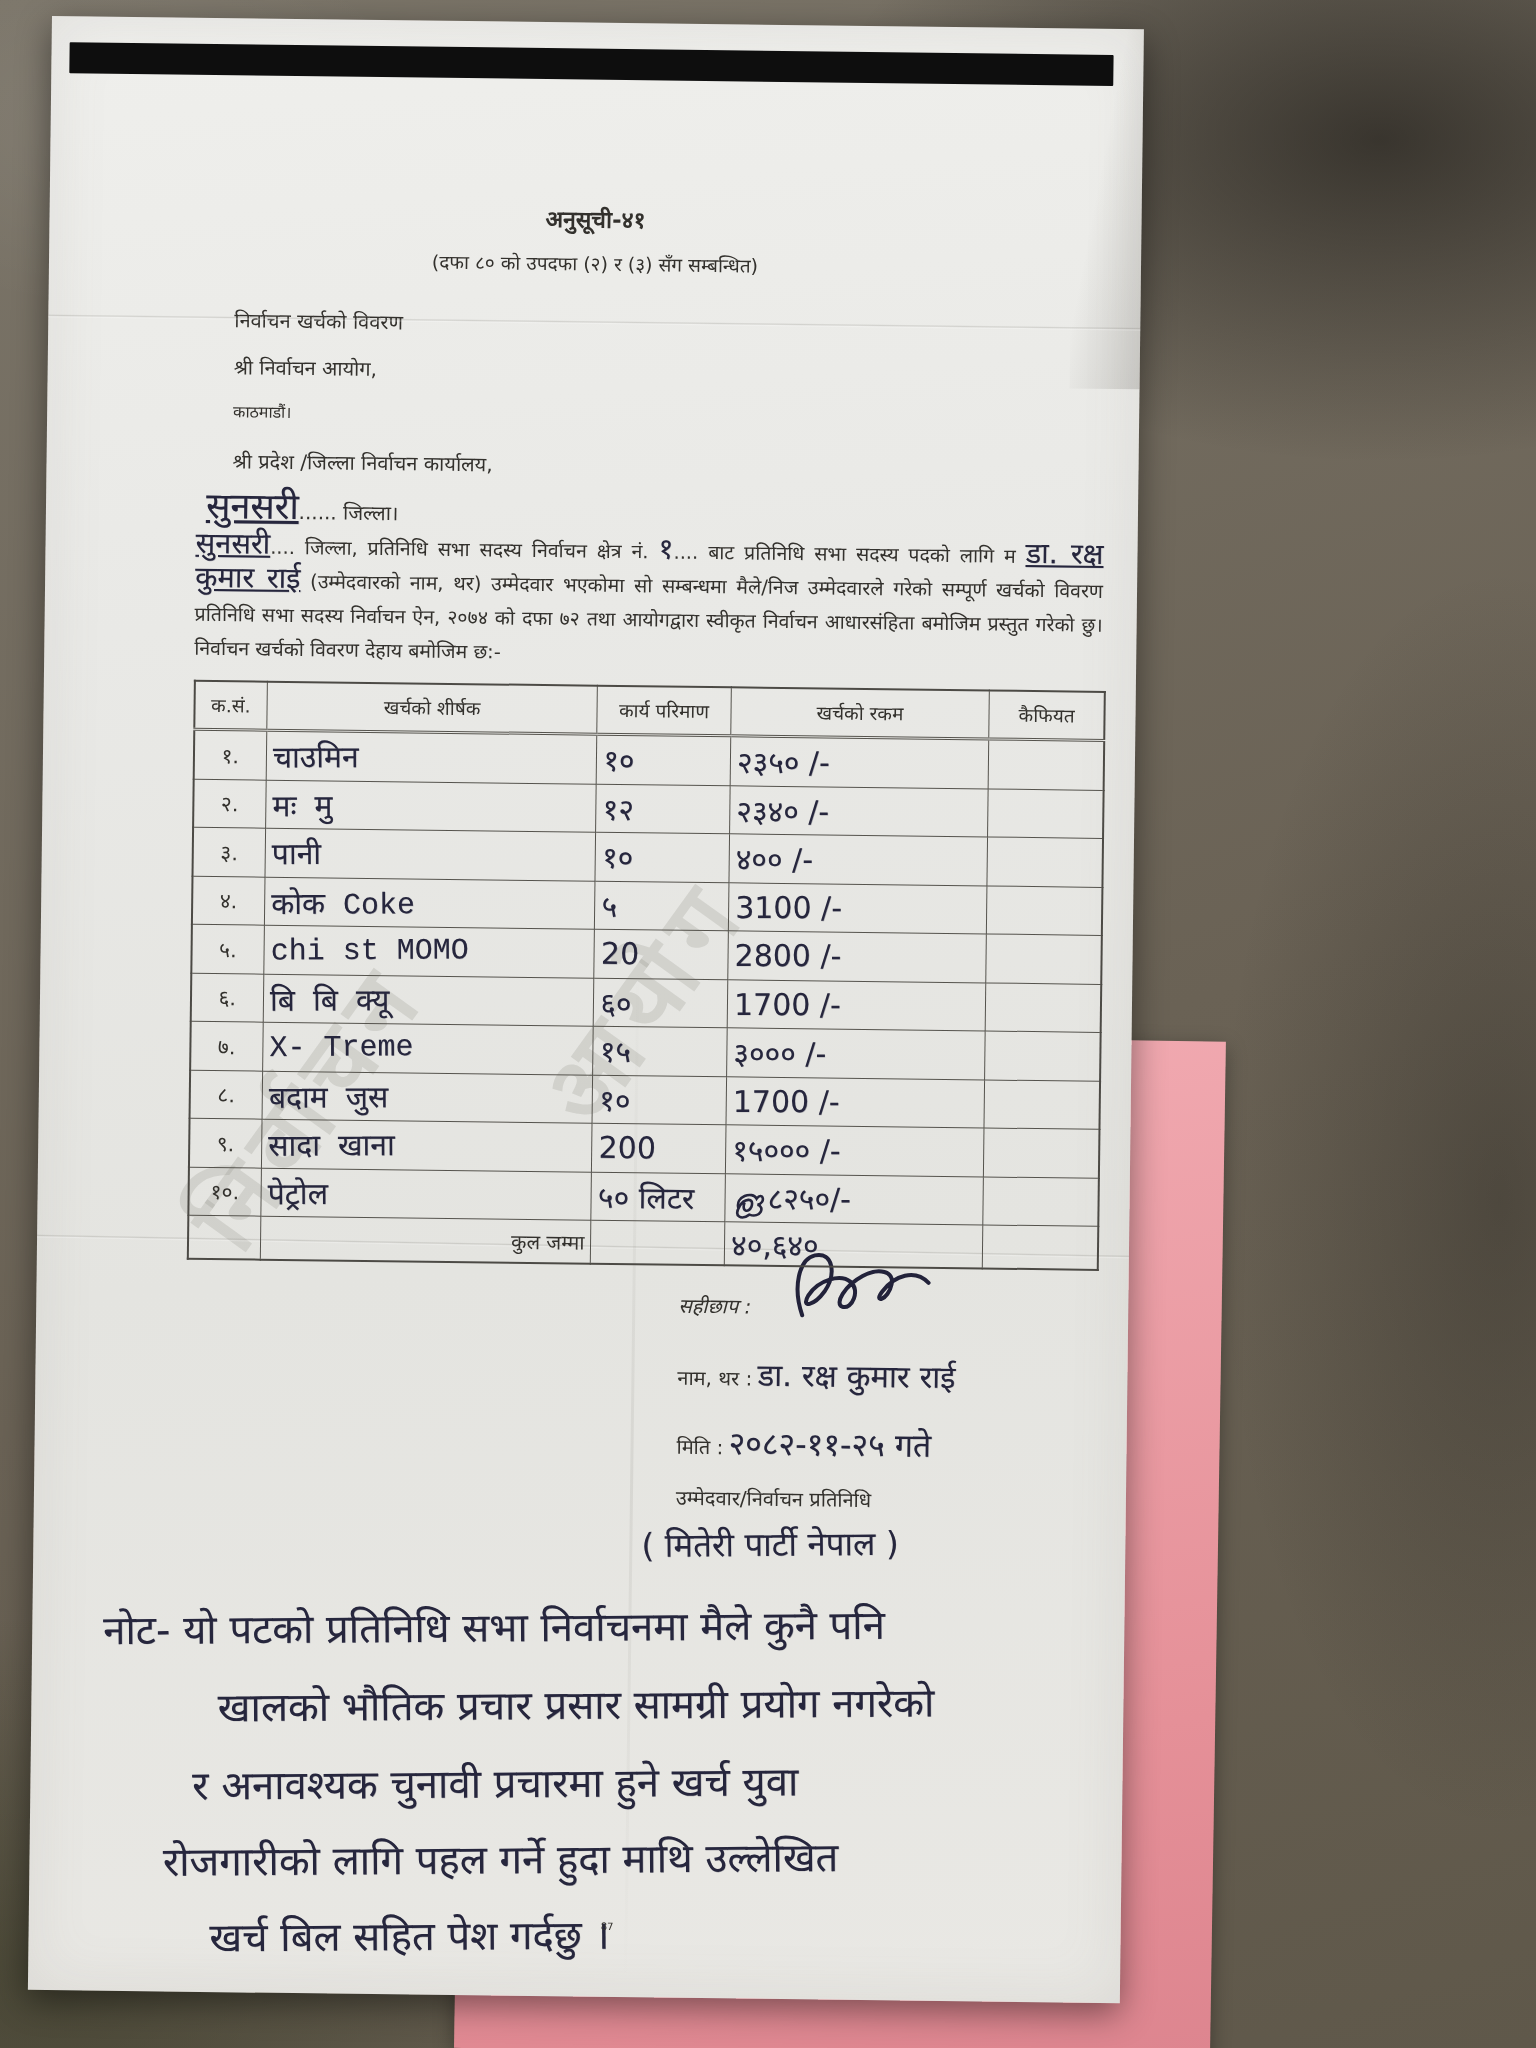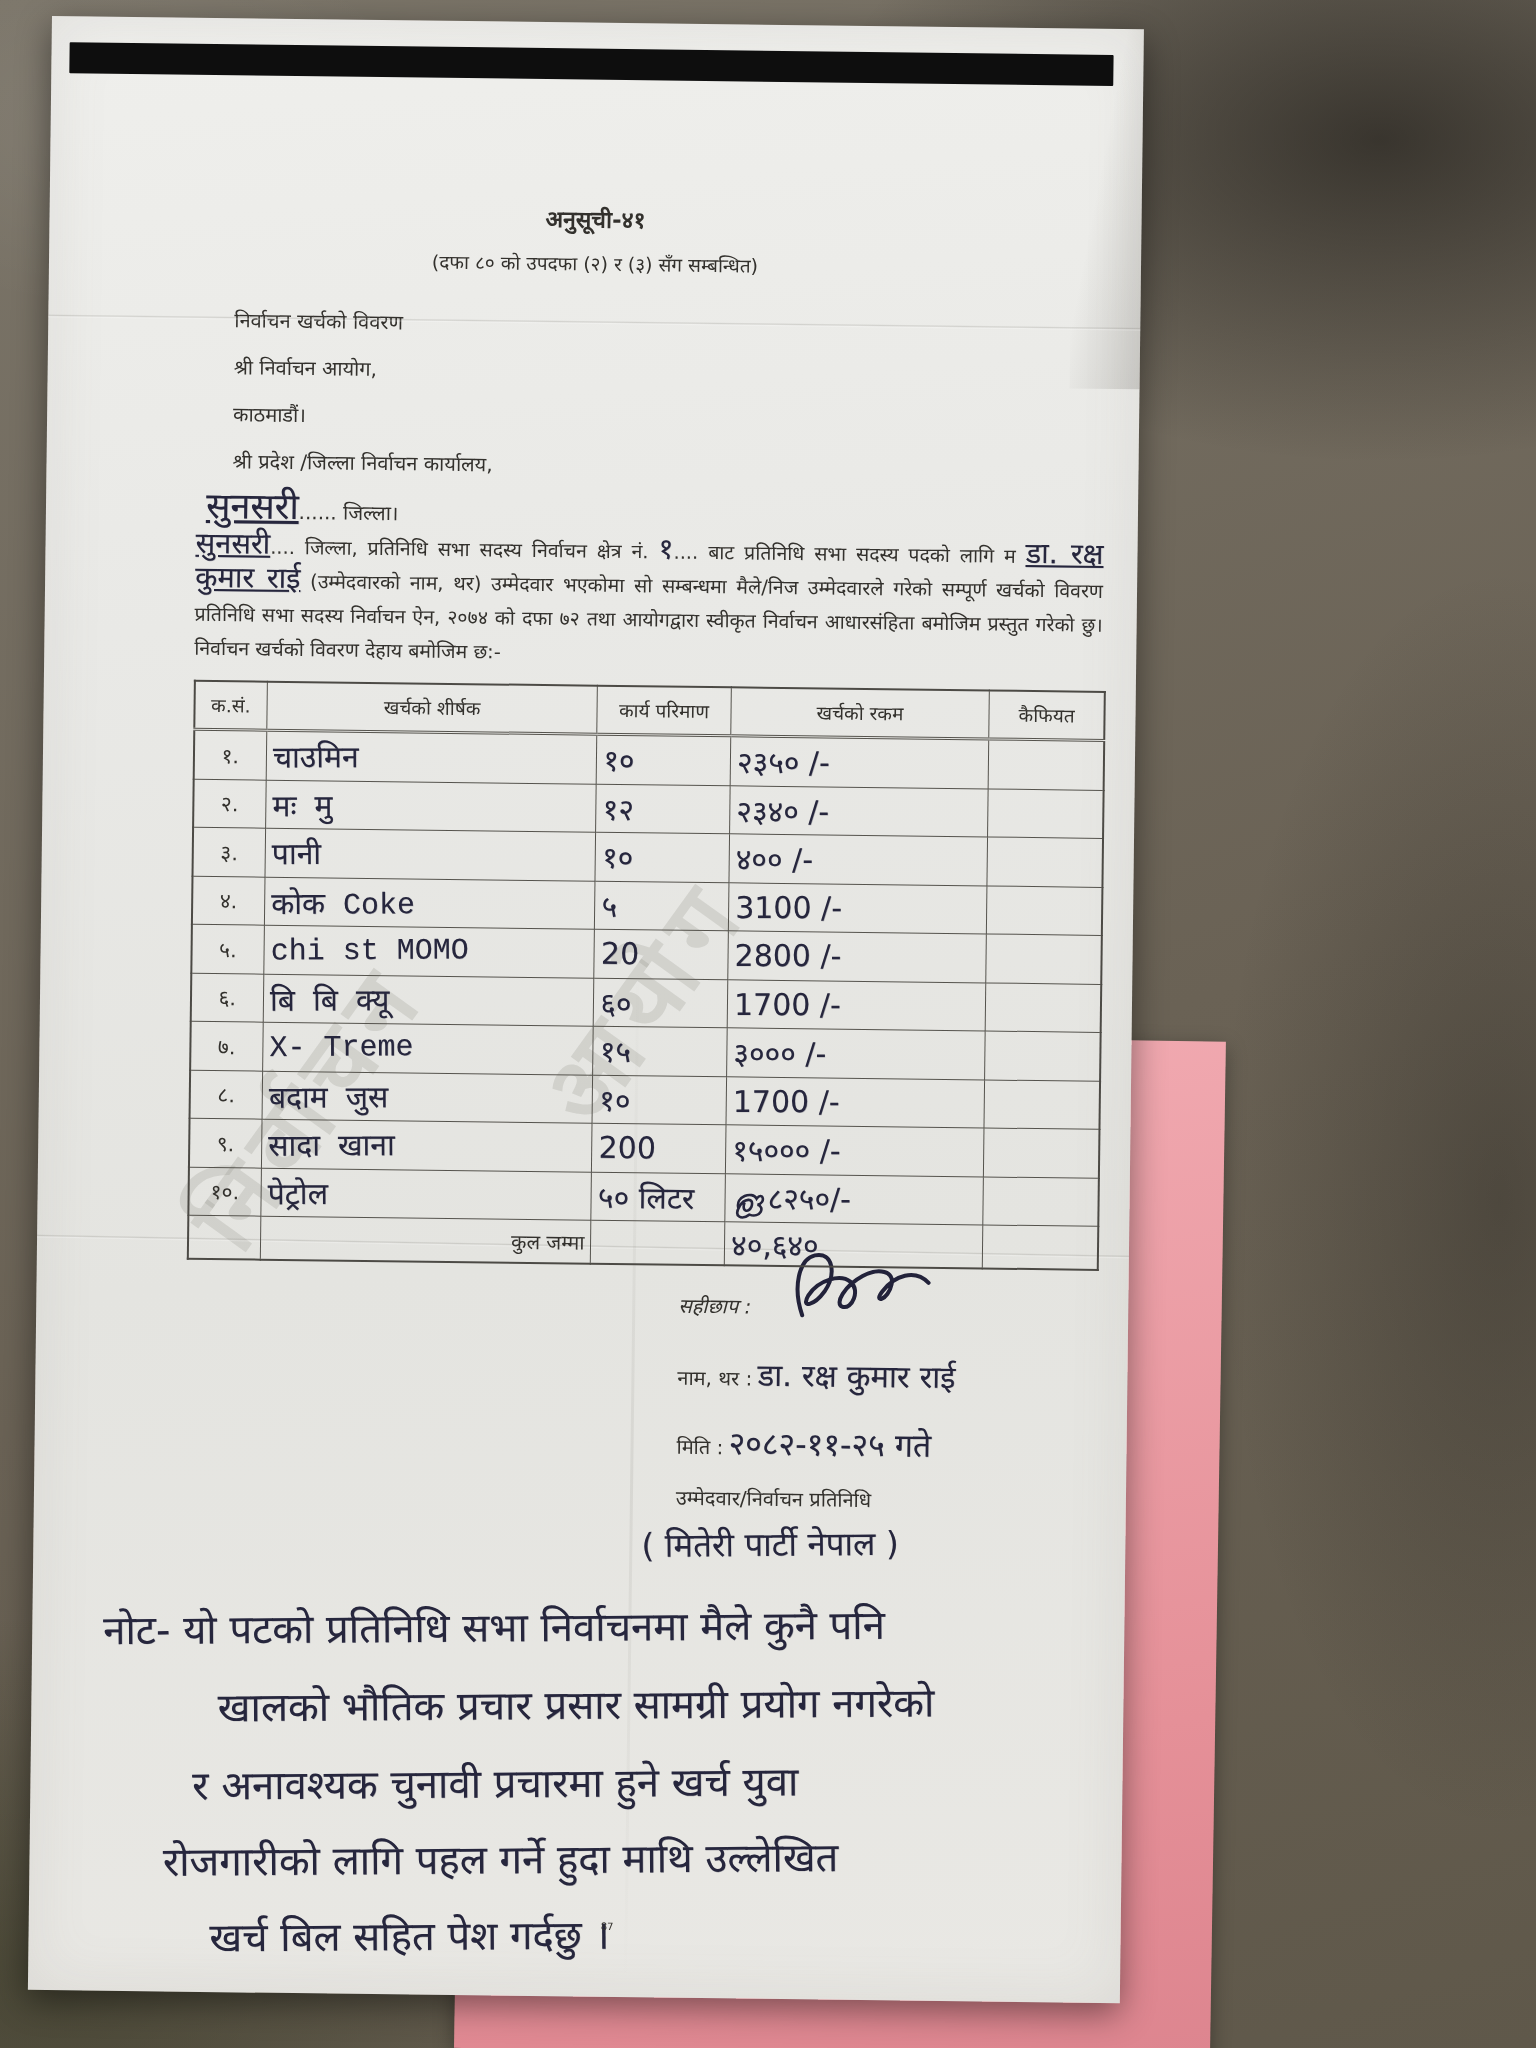--- a/index.html
+++ b/index.html
@@ -71,21 +71,21 @@
 
   <div class="crease" style="top:298px;"></div>
   <div class="crease" style="top:1222px;transform:rotate(.4deg);"></div>
   <div class="vcrease"></div>
 
   <div class="h-center print" style="top:180px;font-size:23px;font-weight:bold;">अनुसूची-४१</div>
   <div class="h-center print" style="top:228px;font-size:19px;">(दफा ८० को उपदफा (२) र (३) सँग सम्बन्धित)</div>
 
   <div class="abs print" style="left:186px;top:288px;font-size:20px;">निर्वाचन खर्चको विवरण</div>
   <div class="abs print" style="left:186px;top:335px;font-size:20px;">श्री निर्वाचन आयोग,</div>
-  <div class="abs print" style="left:186px;top:382px;font-size:20px;">काठमाडौं।</div>
+  <div class="abs print" style="left:186px;top:382px;font-size:16px;">काठमाडौं।</div>
   <div class="abs print" style="left:186px;top:429px;font-size:20px;">श्री प्रदेश /जिल्ला निर्वाचन कार्यालय,</div>
   <div class="abs" style="left:160px;top:462px;">
     <span class="hand" style="font-size:36px;text-decoration:underline;">सुनसरी</span><span class="print" style="font-size:20px;">...... जिल्ला।</span>
   </div>
 
   <div class="para">
     <span class="hand" style="text-decoration:underline;">सुनसरी</span><span>.... जिल्ला, प्रतिनिधि सभा सदस्य निर्वाचन क्षेत्र नं. </span><span class="hand">१</span><span>.... बाट प्रतिनिधि सभा सदस्य पदको लागि म </span><span class="hand" style="text-decoration:underline;">डा. रक्ष कुमार राई</span><span> (उम्मेदवारको नाम, थर) उम्मेदवार भएकोमा सो सम्बन्धमा मैले/निज उम्मेदवारले गरेको सम्पूर्ण खर्चको विवरण प्रतिनिधि सभा सदस्य निर्वाचन ऐन, २०७४ को दफा ७२ तथा आयोगद्वारा स्वीकृत निर्वाचन आधारसंहिता बमोजिम प्रस्तुत गरेको छु। निर्वाचन खर्चको विवरण देहाय बमोजिम छ:-</span>
   </div>
 
   <table class="expense print">

